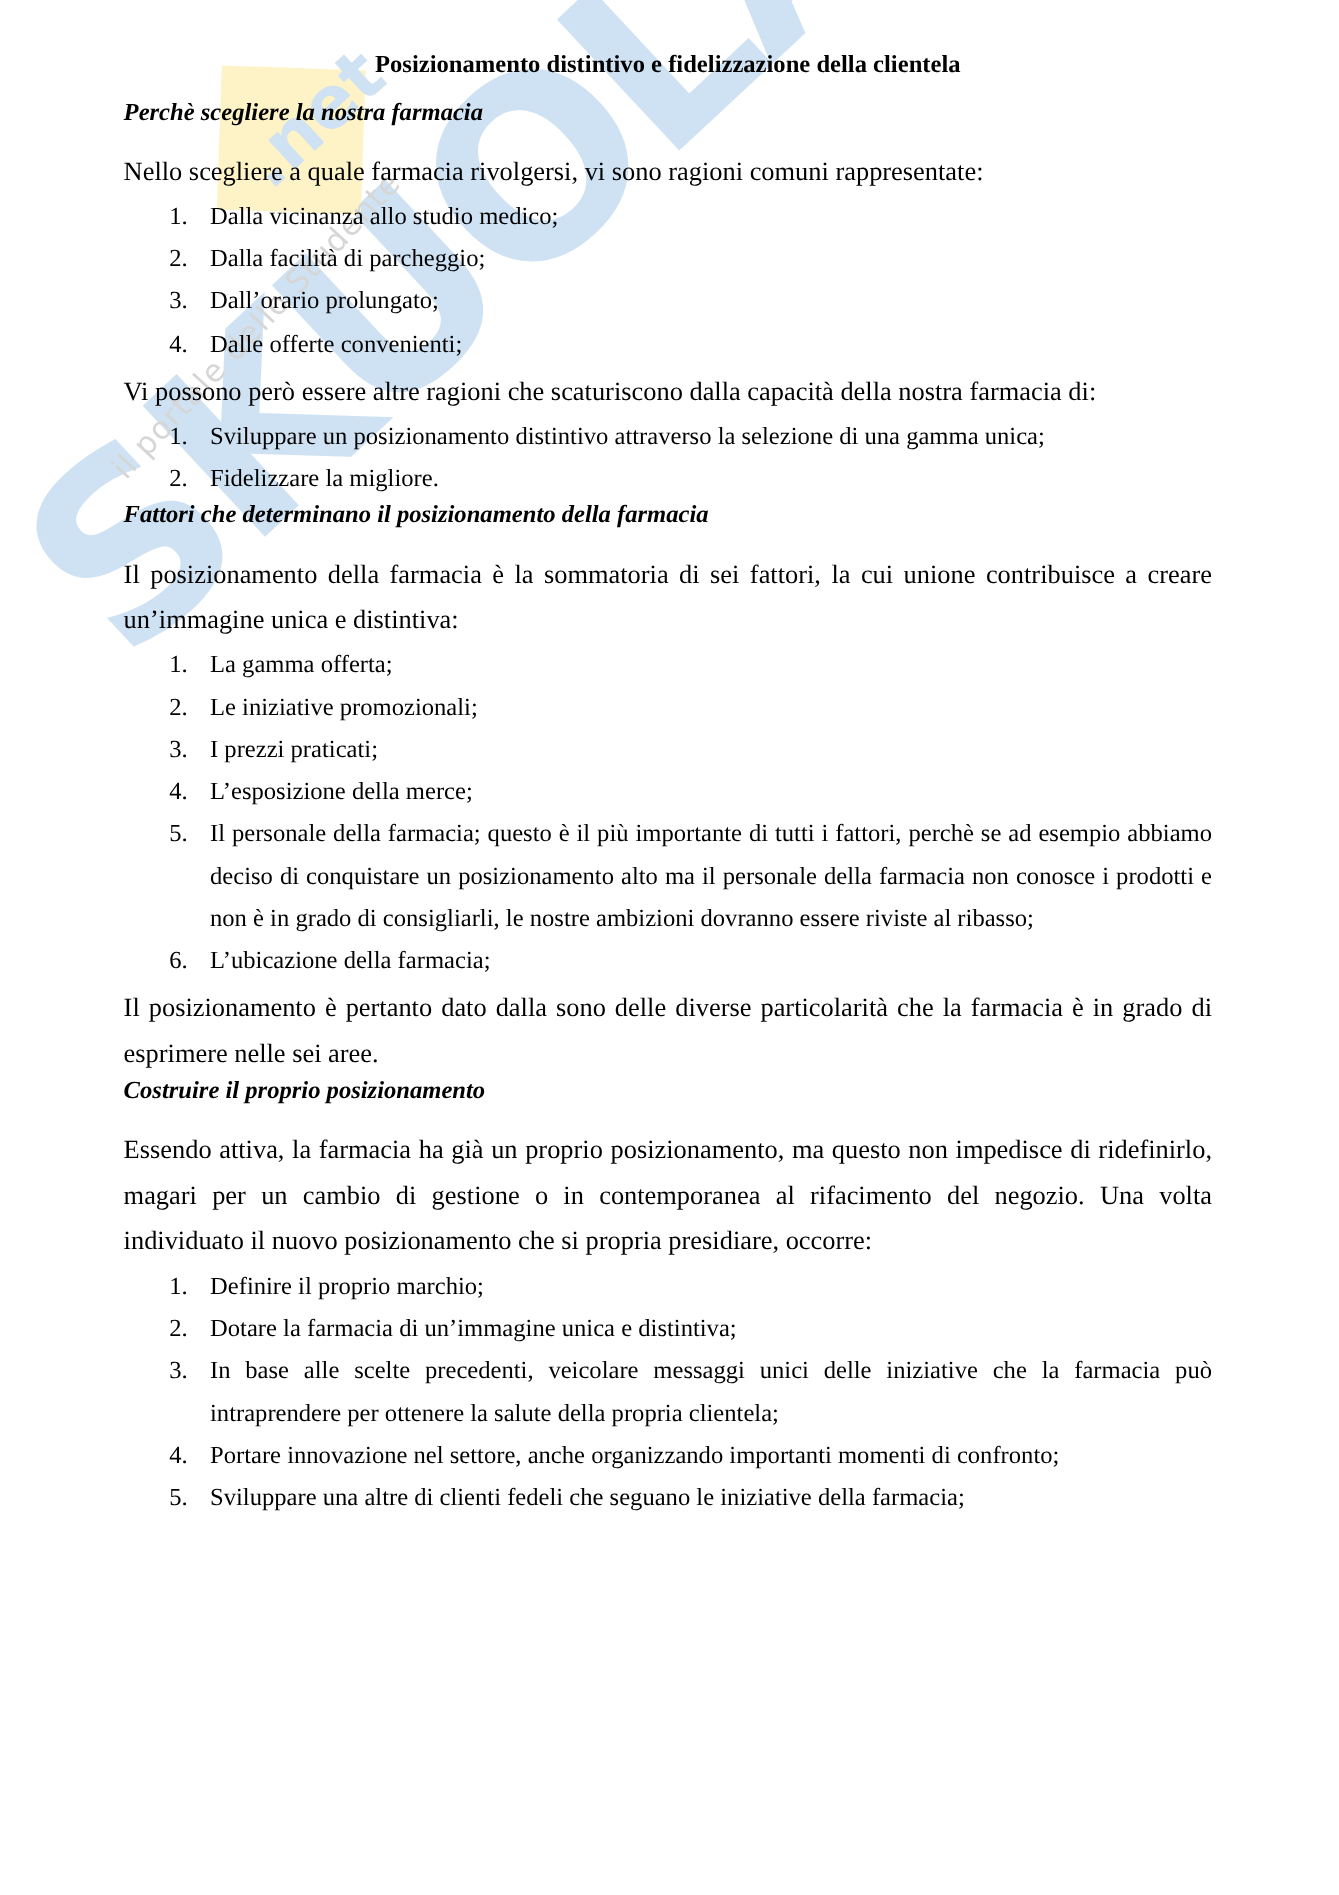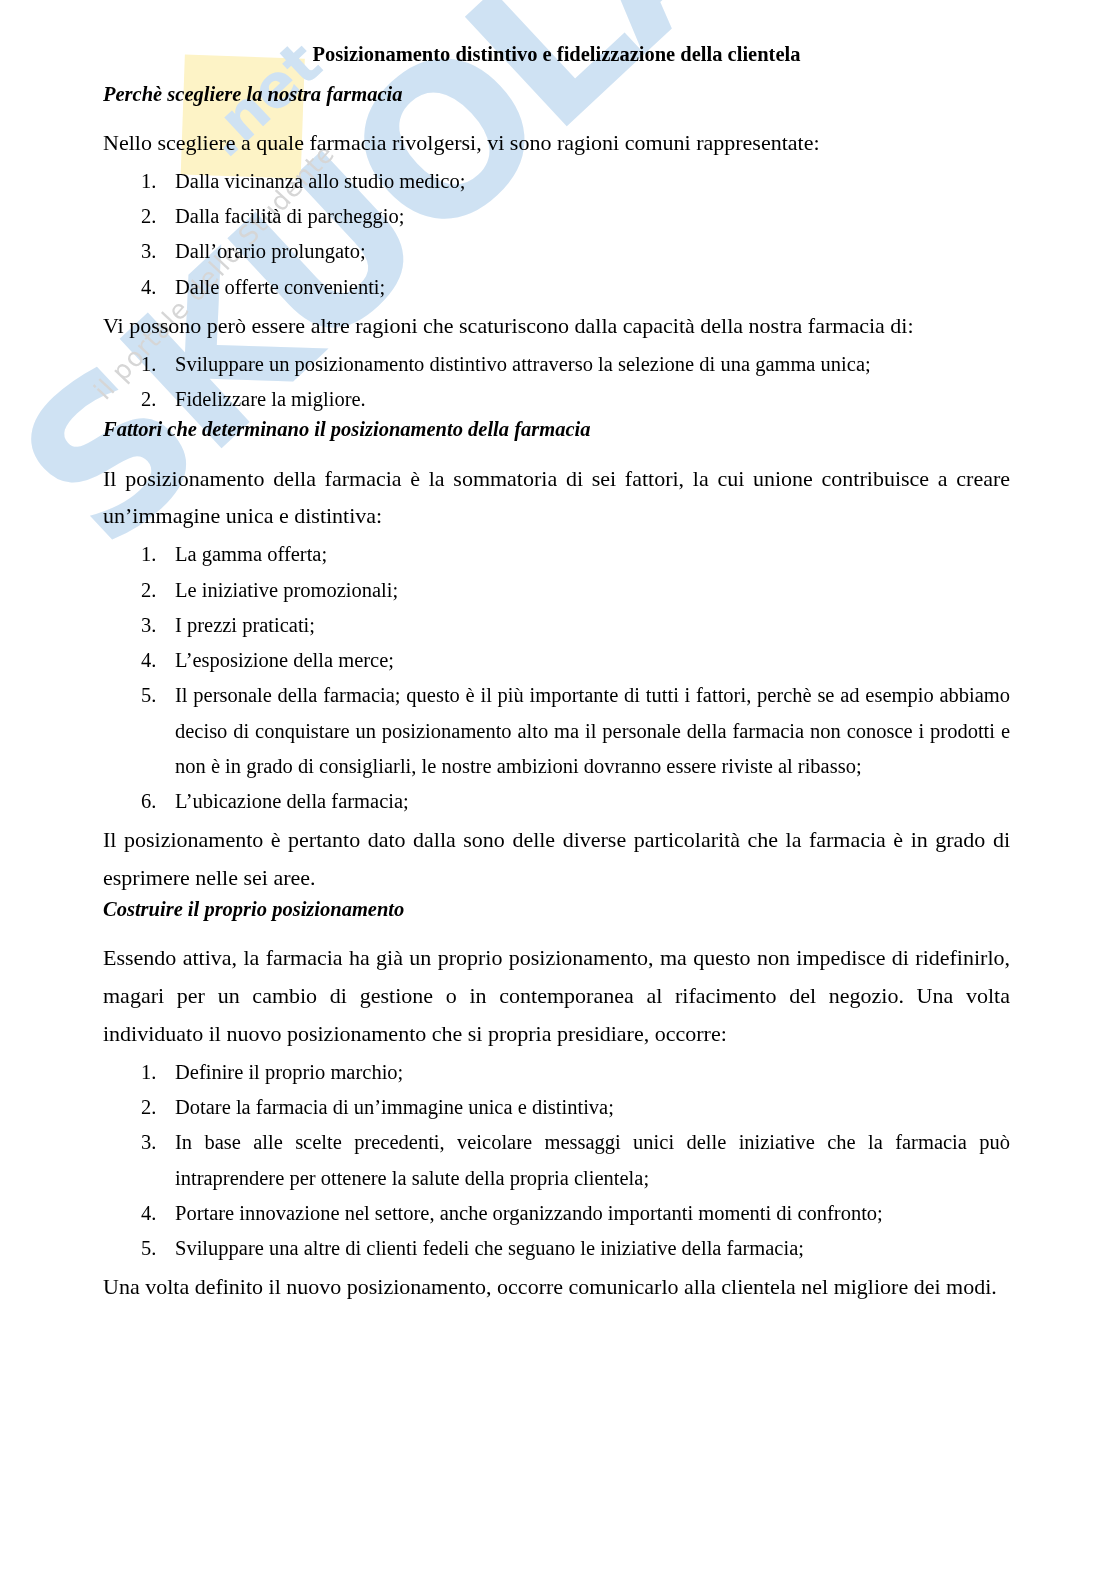--- a/index.html
+++ b/index.html
@@ -227,16 +227,15 @@
           <span class="txt">In base alle scelte precedenti, veicolare messaggi unici delle iniziative che la farmacia può intraprendere per ottenere la salute della propria clientela;</span>
         </li>
       <li>
           <span class="txt">Portare innovazione nel settore, anche organizzando importanti momenti di confronto;</span>
         </li>
       <li>
           <span class="txt">Sviluppare una altre di clienti fedeli che seguano le iniziative della farmacia;</span>
         </li>
     </ol>
 
-    <p class="body">Una volta definito il nuovo posizionamento, occorre comunicarlo alla clientela nel migliore dei modi.</p>
 
   </div>
 </div>
 
 </body></html>

